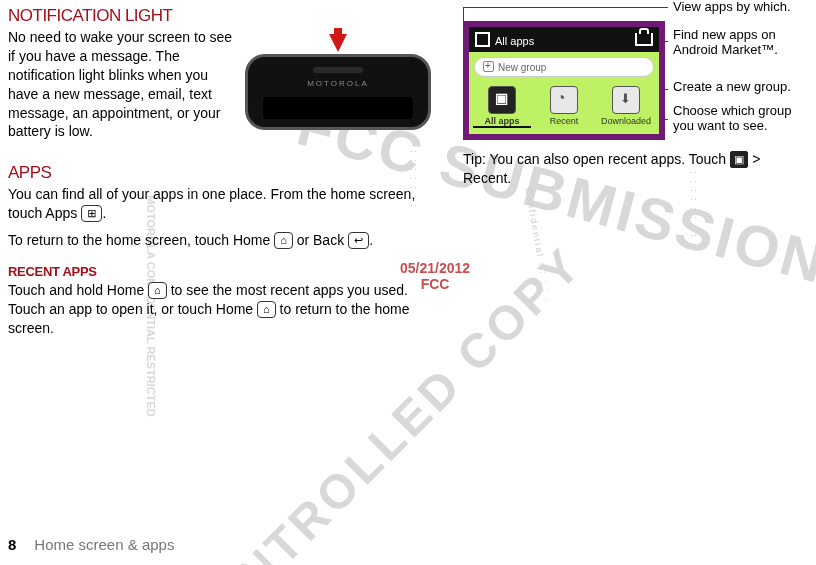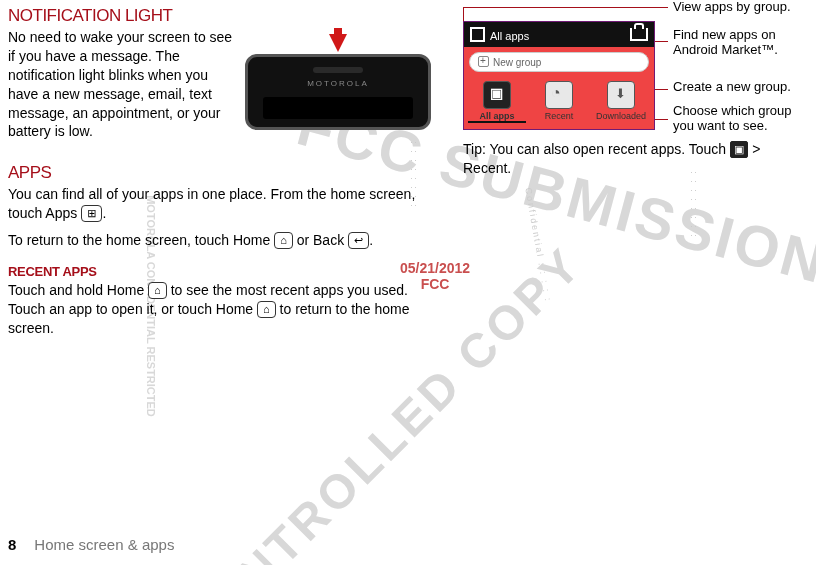--- a/index.html
+++ b/index.html
@@ -18,21 +18,21 @@
   .col-right{float:right;width:345px}
   h2.red{color:#a50f1a;font-weight:normal;letter-spacing:-0.5px;margin:0 0 2px 0}
   h2.notif{font-size:17px}
   h2.apps{font-size:17px;margin-top:14px}
   h3.recent{color:#a50f1a;font-weight:bold;font-size:13px;letter-spacing:-0.3px;margin:14px 0 2px 0}
   p{margin:0 0 8px 0;font-size:14px;line-height:1.35}
   .notif-body{width:225px;float:left}
   .phone-wrap{float:left;margin:6px 0 0 10px;width:190px}
   .arrow-down{width:0;height:0;border-left:9px solid transparent;border-right:9px solid transparent;border-top:18px solid #d01818;margin:0 auto 2px auto;position:relative}
   .arrow-down::before{content:"";position:absolute;left:-4px;top:-24px;width:8px;height:10px;background:#d01818}
-  .phone{width:180px;height:70px;background:#111;border:3px solid #555;border-radius:12px;position:relative;margin:0 auto}
+  .phone{width:180px;height:70px;background:#111;border:3px solid #555;border-radius:20px;position:relative;margin:0 auto}
   .phone .speaker{position:absolute;top:10px;left:50%;transform:translateX(-50%);width:50px;height:6px;background:#2a2a2a;border-radius:3px}
   .phone .brand{position:absolute;top:22px;left:50%;transform:translateX(-50%);color:#888;font-size:8px;letter-spacing:2px}
   .phone .cam{position:absolute;top:40px;left:50%;transform:translateX(-50%);width:150px;height:22px;background:#000;border-radius:3px}
   .clearfix::after{content:"";display:block;clear:both}
   .keycap{display:inline-block;border:1px solid #333;border-radius:4px;padding:0 5px;font-size:10px;line-height:14px;vertical-align:1px;background:#fff}
   .keycap.grid::before{content:"⊞";font-size:11px}
   .keycap.home::before{content:"⌂";font-size:11px}
   .keycap.back::before{content:"↩";font-size:11px}
   .keycap.recent-i{background:#222;color:#fff;border-color:#222;border-radius:2px;padding:0 3px}
   .keycap.recent-i::before{content:"▣";font-size:11px}
@@ -42,21 +42,21 @@
   .a1{left:210px;top:-22px}
   .a2{left:210px;top:6px;width:140px}
   .a3{left:210px;top:58px}
   .a4{left:210px;top:82px;width:140px}
   .line{position:absolute;background:#a50f1a;height:1px}
   .l1{left:0;top:-14px;width:205px}
   .l1v{position:absolute;left:0;top:-14px;width:1px;height:46px;background:#a50f1a}
   .l2{left:190px;top:20px;width:15px}
   .l3{left:190px;top:68px;width:15px}
   .l4{left:190px;top:98px;width:15px}
-  .ui{width:190px;background:#ef4444;border:1px solid #701a75;position:relative}
+  .ui{width:190px;background:#bef264;border:6px solid #701a75;position:relative}
   .ui-bar{background:#111;color:#fff;font-size:11px;padding:5px 6px;display:flex;justify-content:space-between;align-items:center}
   .sq{display:inline-block;width:11px;height:11px;border:2px solid #fff;margin-right:5px;vertical-align:-2px}
   .cart{display:inline-block;width:14px;height:11px;border:2px solid #fff;border-top:none;position:relative}
   .cart::before{content:"";position:absolute;top:-5px;left:2px;width:6px;height:4px;border:2px solid #fff;border-bottom:none;border-radius:3px 3px 0 0}
   .ui-new{background:#fff;margin:5px;border:1px solid #ccc;border-radius:10px;font-size:10px;color:#666;padding:3px 8px}
   .ui-new .plus{display:inline-block;width:9px;height:9px;border:1px solid #888;border-radius:2px;margin-right:4px;position:relative;vertical-align:-1px}
   .ui-new .plus::before{content:"+";position:absolute;left:1px;top:-2px;font-size:10px;color:#666}
   .ui-tiles{display:flex;justify-content:space-around;padding:4px 2px 6px 2px}
   .tile{text-align:center;font-size:9px;color:#333;width:58px}
   .tile .tic{width:26px;height:26px;margin:0 auto 2px auto;background:#222;border:1px solid #555;border-radius:4px;position:relative}
@@ -117,21 +117,21 @@
   </div>
 
   <div class="col-right">
     <div class="ui-wrap">
       <div class="line l1"></div>
       <div class="l1v"></div>
       <div class="line l2"></div>
       <div class="line l3"></div>
       <div class="line l4"></div>
 
-      <div class="ann a1">View apps by group.</div>
+      <div class="ann a1">View apps by which.</div>
       <div class="ann a2">Find new apps on Android Market™.</div>
       <div class="ann a3">Create a new group.</div>
       <div class="ann a4">Choose which group you want to see.</div>
 
       <div class="ui">
         <div class="ui-bar">
           <span><span class="sq"></span><span>All apps</span></span>
           <span class="cart"></span>
         </div>
         <div class="ui-new">

